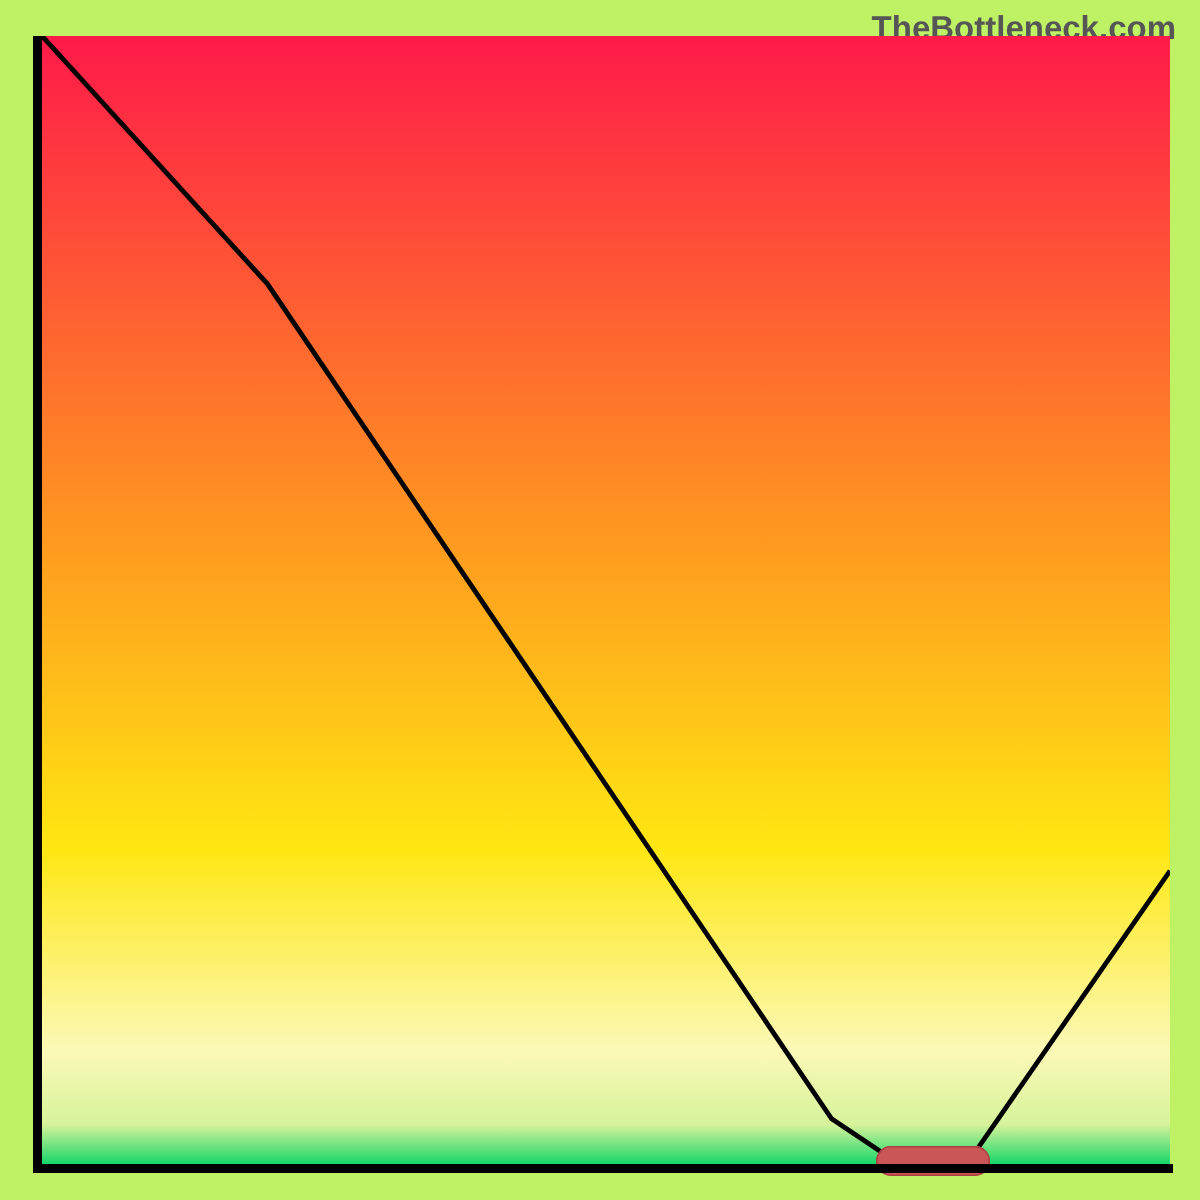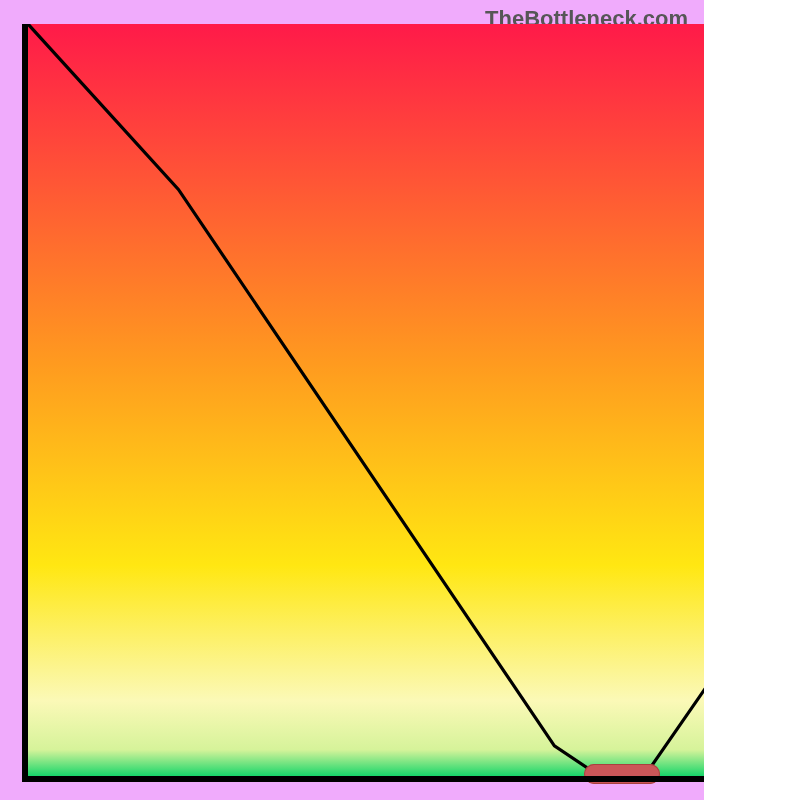--- a/index.html
+++ b/index.html
@@ -1,16 +1,16 @@
 <!DOCTYPE html>
 <html><head>
 <meta charset="utf-8">
 <style>
   body{margin:0;padding:0}
-  .chart{position:relative;width:704px;height:800px;background:#f0abfc;overflow:hidden}
+  .chart{position:relative;width:800px;height:800px;background:#bef264;overflow:hidden}
   .watermark{position:absolute;top:6px;right:16px;font:600 22px Arial,Helvetica,sans-serif;color:#565656}
   .axis-left,.axis-bottom{position:absolute;background:#000}
   .axis-left{left:22px;top:24px;width:6px;height:754px}
   .axis-bottom{left:22px;bottom:18px;height:6px;width:760px}
   .plot{position:absolute;left:28px;top:24px;width:752px;height:752px}
   svg{position:absolute;left:0;top:0}
   .marker{position:absolute;width:72px;height:20px;border-radius:10px;background:#cb5658;
           box-shadow:inset 0 0 0 1px #a8413f}
 </style>
 </head>

